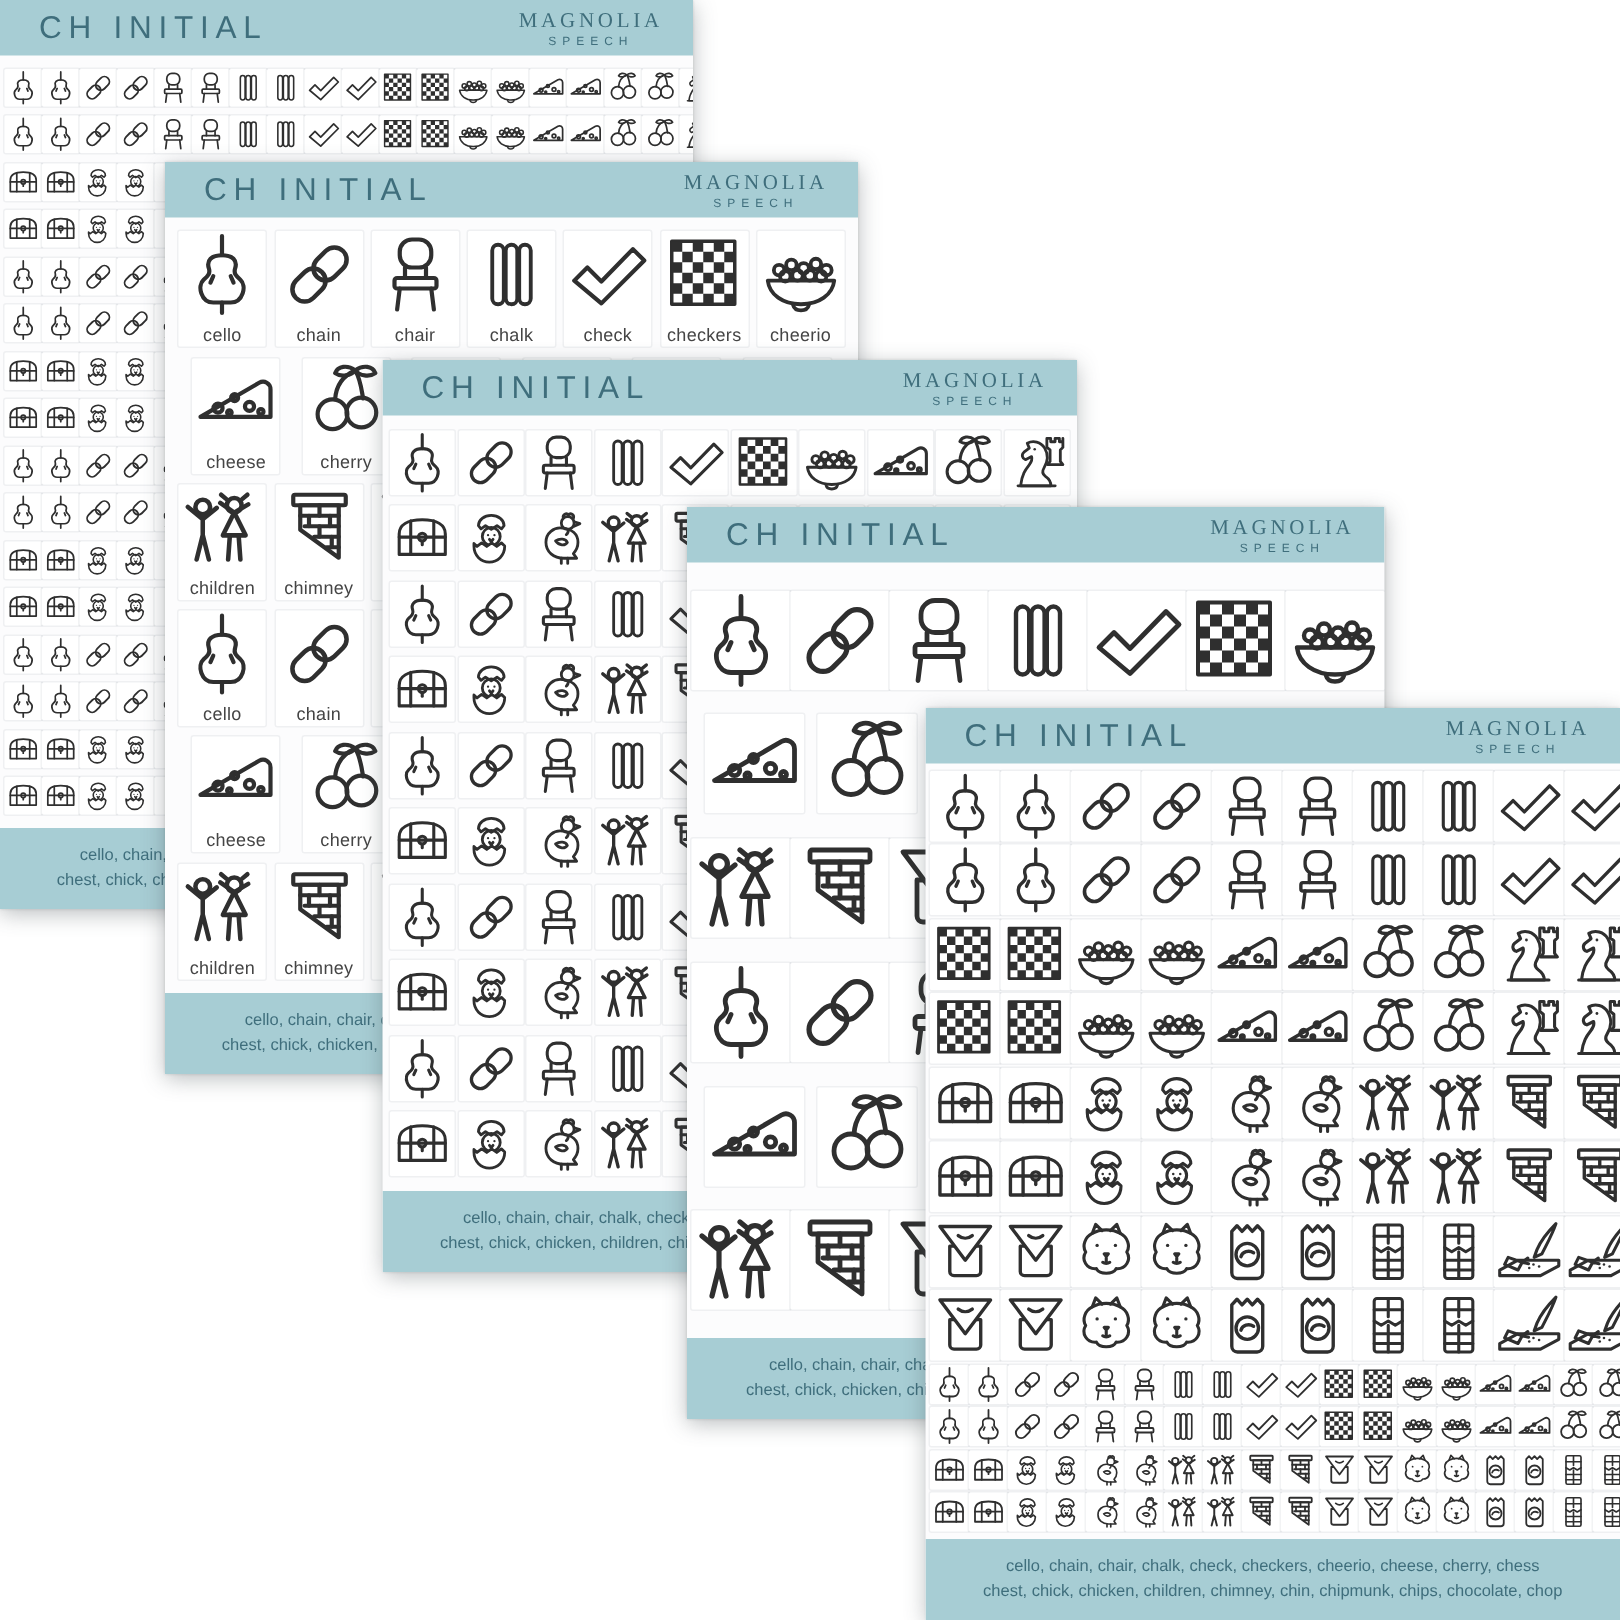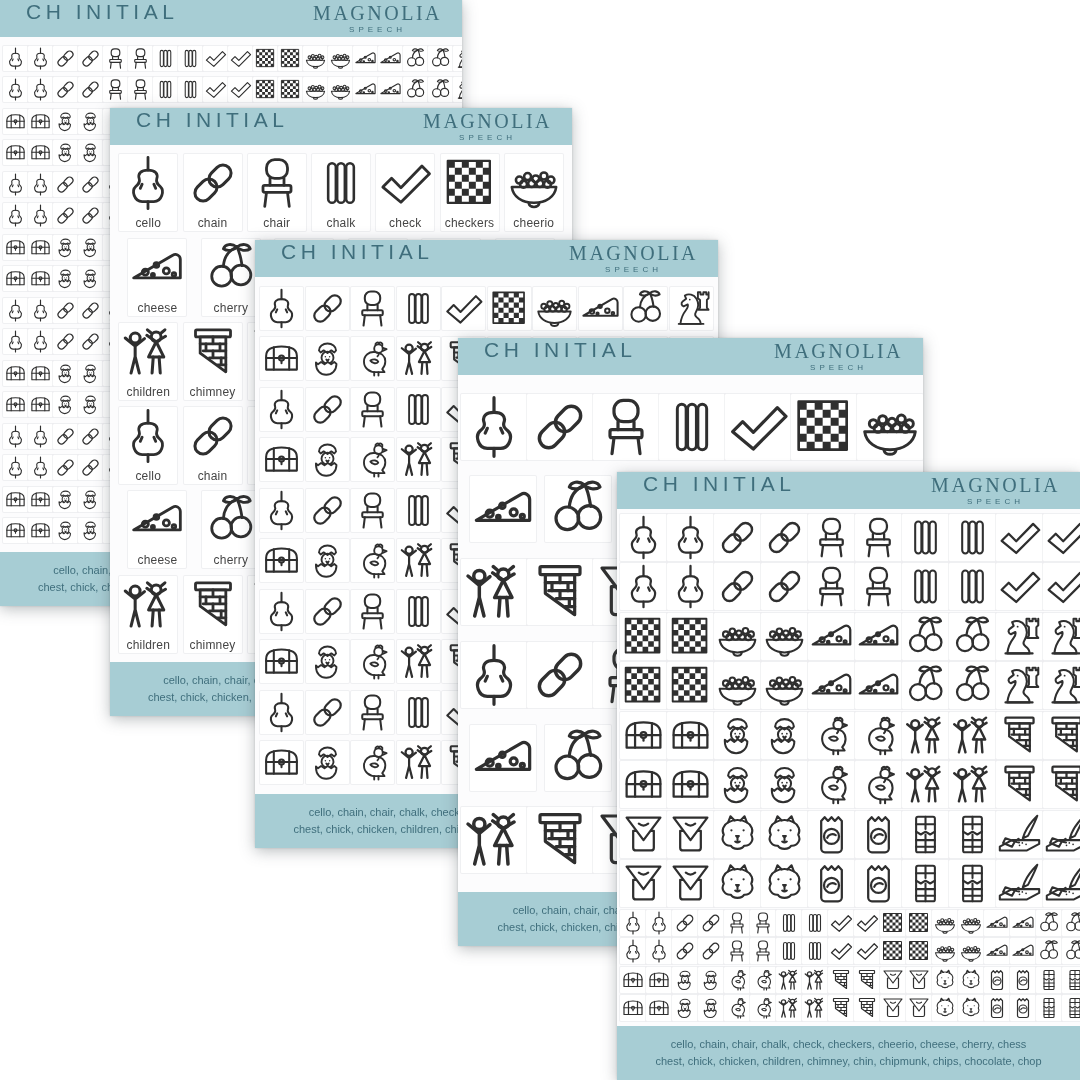--- a/index.html
+++ b/index.html
@@ -7,24 +7,24 @@
     --teal-text:#3f6e7c;
     --ink:#2f2f2f;
     --sheet:#fcfcfd;
   }
   html,body{margin:0;padding:0;width:1080px;height:1080px;overflow:hidden;background:#ffffff;
     font-family:"Liberation Sans", sans-serif;}
   #canvas{position:relative;width:1080px;height:1080px;background:#ffffff;overflow:hidden;}
   .sheet{position:absolute;background:var(--sheet);display:flex;flex-direction:column;overflow:hidden;
     box-shadow:0 3px 14px rgba(70,82,88,.38), 0 0 2px rgba(0,0,0,.14);}
   .band{background:var(--teal);flex:0 0 auto;}
-  .header{height:37px;display:flex;justify-content:space-between;padding:0 20px 0 26px;}
+  .header{height:37px;display:flex;justify-content:space-between;align-items:center;padding:0 20px 0 26px;}
   .title{font-size:21px;letter-spacing:4.5px;color:var(--teal-text);font-weight:500;white-space:nowrap;}
   .brand{text-align:center;line-height:1.15;padding-top:2px;}
-  .brand1{font-family:"Liberation Serif", serif;font-size:20px;letter-spacing:2.5px;color:var(--teal-text);}
+  .brand1{font-family:"Liberation Serif", serif;font-size:14px;letter-spacing:2.5px;color:var(--teal-text);}
   .brand2{font-size:8px;letter-spacing:4px;color:var(--teal-text);font-weight:400;}
   .body{flex:1 1 auto;display:flex;flex-direction:column;justify-content:space-evenly;padding:2px 3px;min-height:0;}
   .row{display:flex;justify-content:space-evenly;align-items:flex-end;}
   .cell{display:flex;flex-direction:column;align-items:center;background:#ffffff;border-radius:1px;
     box-shadow:0 0 0 1px rgba(130,140,148,.10);padding:1px;}
   .icon{display:block;color:var(--ink);}
   .row.xs .icon{width:23px;height:23px;}
   .row.sm .icon{width:24px;height:24px;}
   .row.md .icon{width:41px;height:41px;}
   .row.pr .icon{width:45px;height:45px;}

